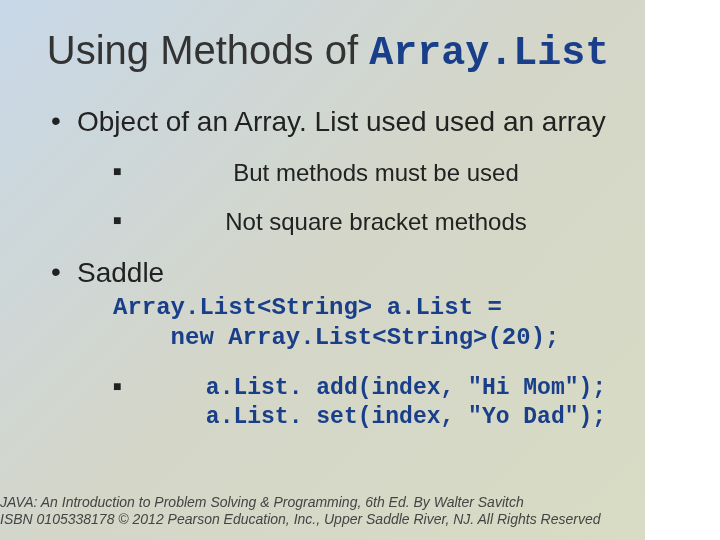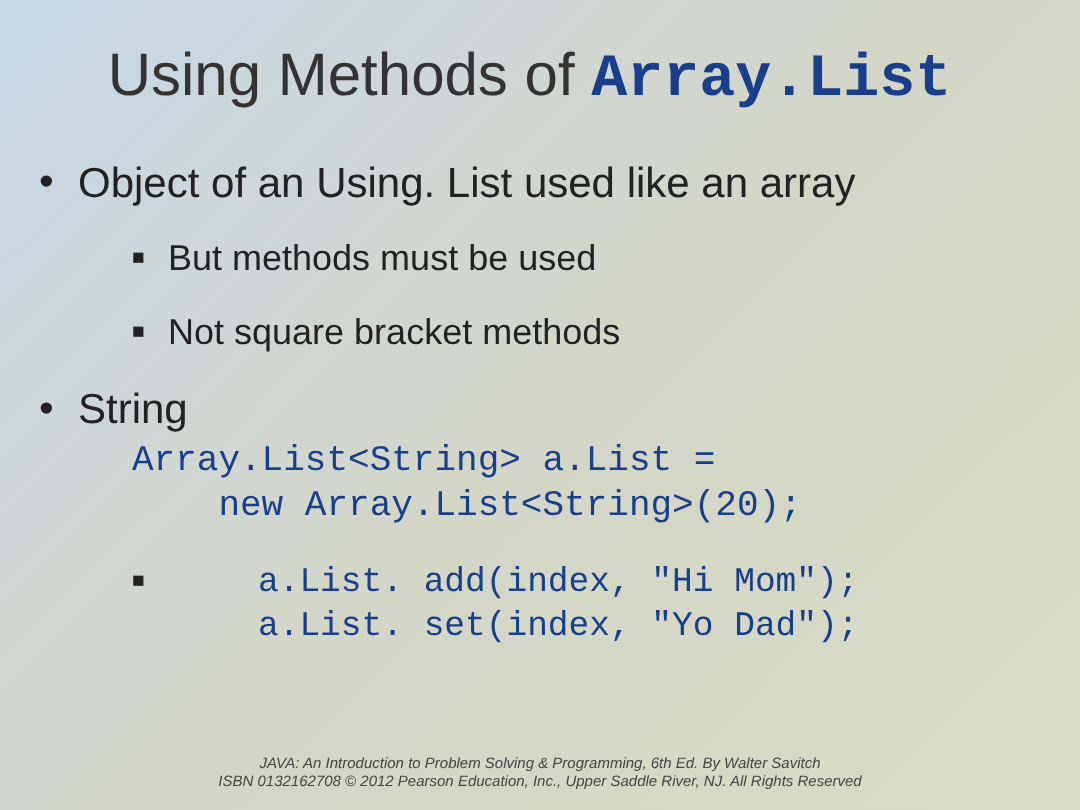--- a/index.html
+++ b/index.html
@@ -1,27 +1,27 @@
 <!DOCTYPE html>
 <html><head>
 <meta charset="utf-8">
 <style>
   html, body {
     margin: 0;
     padding: 0;
   }
   .slide {
-    width: 720px;
+    width: 645px;
     height: 540px;
     background: linear-gradient(135deg, #c8d8e8 0%, #d4d6c8 50%, #d8dcc4 100%);
     position: relative;
     font-family: Arial, Helvetica, sans-serif;
     color: #2a2a2a;
     box-sizing: border-box;
-    padding: 20px 30px 0 16px;
+    padding: 20px 30px 0 41px;
     overflow: hidden;
   }
   .title {
     text-align: center;
     font-size: 40px;
     font-weight: 400;
     margin: 8px 0 30px 0;
     color: #333;
   }
   .title .mono {
@@ -53,82 +53,82 @@
     list-style: none;
     padding: 0;
     margin: 8px 0 0 36px;
   }
   ul.sub > li {
     font-size: 24px;
     margin: 21px 0;
     position: relative;
     padding-left: 24px;
     color: #222;
+    text-align: center;
   }
   ul.sub > li::before {
     content: "■";
     position: absolute;
     left: 0;
     top: 4px;
     font-size: 14px;
     color: #222;
   }
   .code {
     font-family: "Courier New", Courier, monospace;
-    font-weight: normal;
+    font-weight: bold;
     color: #1a3f8a;
     font-size: 24px;
     white-space: pre;
     margin: 4px 0 6px 36px;
     line-height: 1.25;
   }
   .code.inner {
     margin-left: 60px;
     font-size: 23px;
   }
   .footer {
     position: absolute;
     bottom: 12px;
     left: 0;
     right: 0;
-    text-align: center;
-    font-size: 10px;
+    font-size: 14px;
     font-style: italic;
     color: #444;
     line-height: 1.2;
   }
 </style>
 </head>
 <body>
 
 <div class="slide">
 
   <h1 class="title">
     <span>Using Methods of </span><span class="mono">Array.List</span>
   </h1>
 
   <ul class="top">
     <li>
-      <span>Object of an Using. List used like an array</span>
+      <span>Object of an Array. List used used an array</span>
       <ul class="sub">
         <li>But methods must be used</li>
         <li>Not square bracket methods</li>
       </ul>
     </li>
     <li>
-      <span>String</span>
+      <span>Saddle</span>
       <div class="code">Array.List&lt;String&gt; a.List =
     new Array.List&lt;String&gt;(20);</div>
       <ul class="sub">
         <li>
           <div class="code inner">a.List. add(index, "Hi Mom");
 a.List. set(index, "Yo Dad");</div>
         </li>
       </ul>
     </li>
   </ul>
 
   <div class="footer">
     <div>JAVA: An Introduction to Problem Solving &amp; Programming, 6th Ed. By Walter Savitch</div>
-    <div>ISBN 0132162708 © 2012 Pearson Education, Inc., Upper Saddle River, NJ. All Rights Reserved</div>
+    <div>ISBN 0105338178 © 2012 Pearson Education, Inc., Upper Saddle River, NJ. All Rights Reserved</div>
   </div>
 
 </div>
 
 </body></html>

